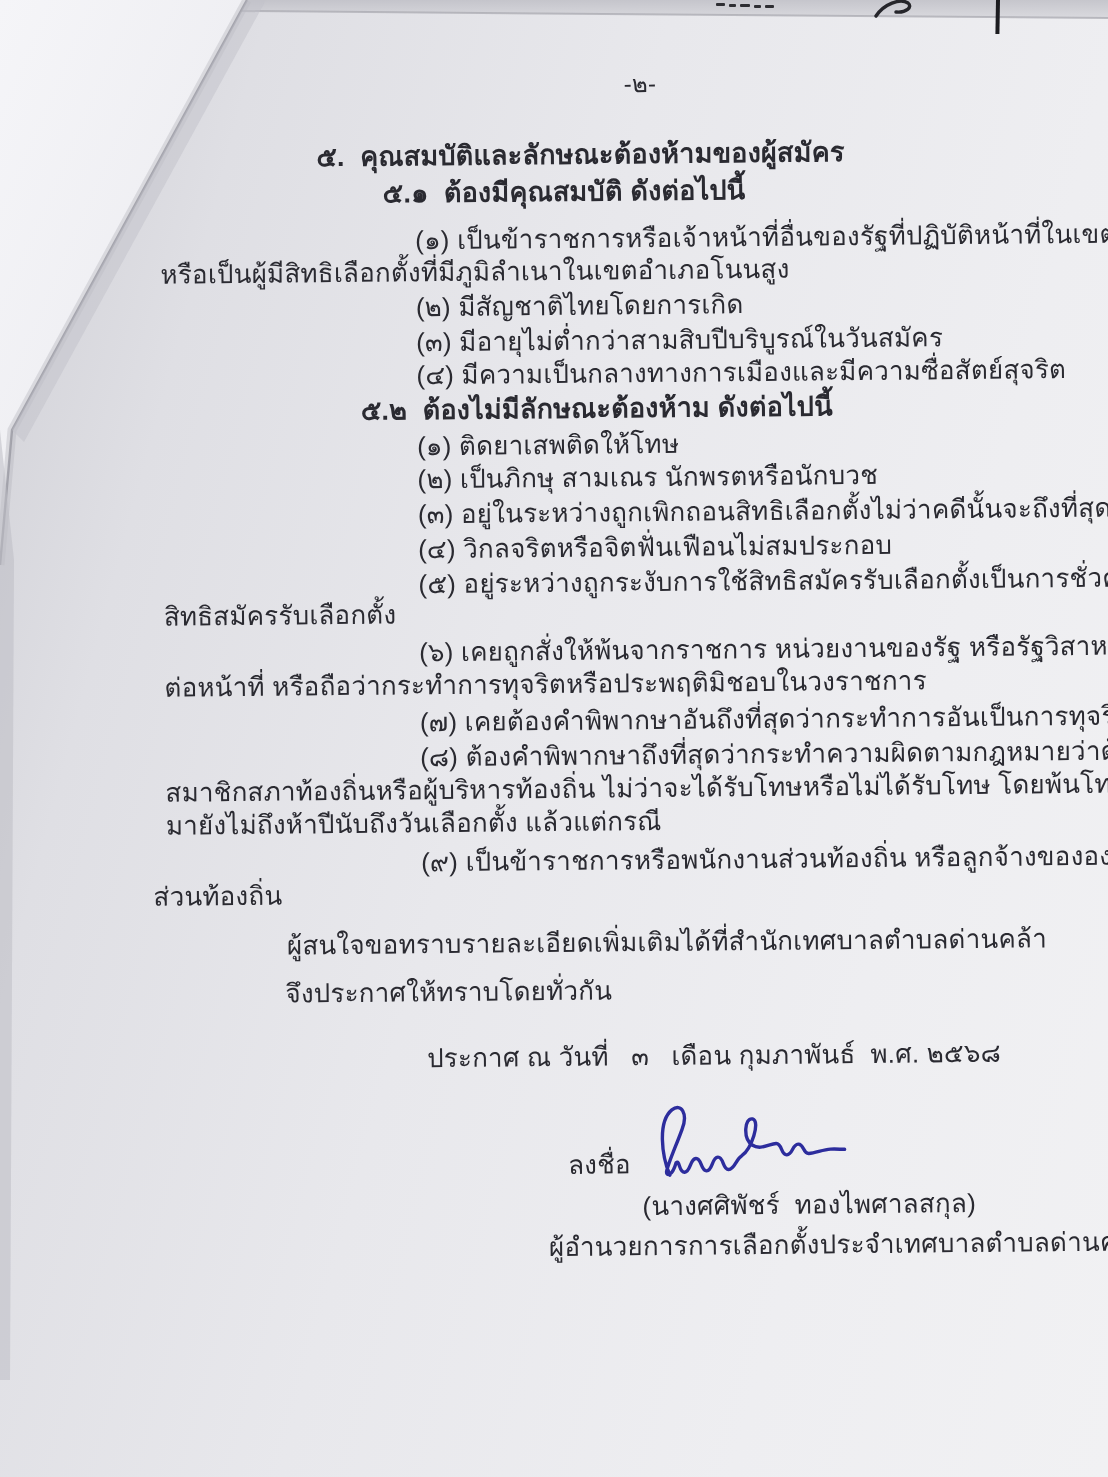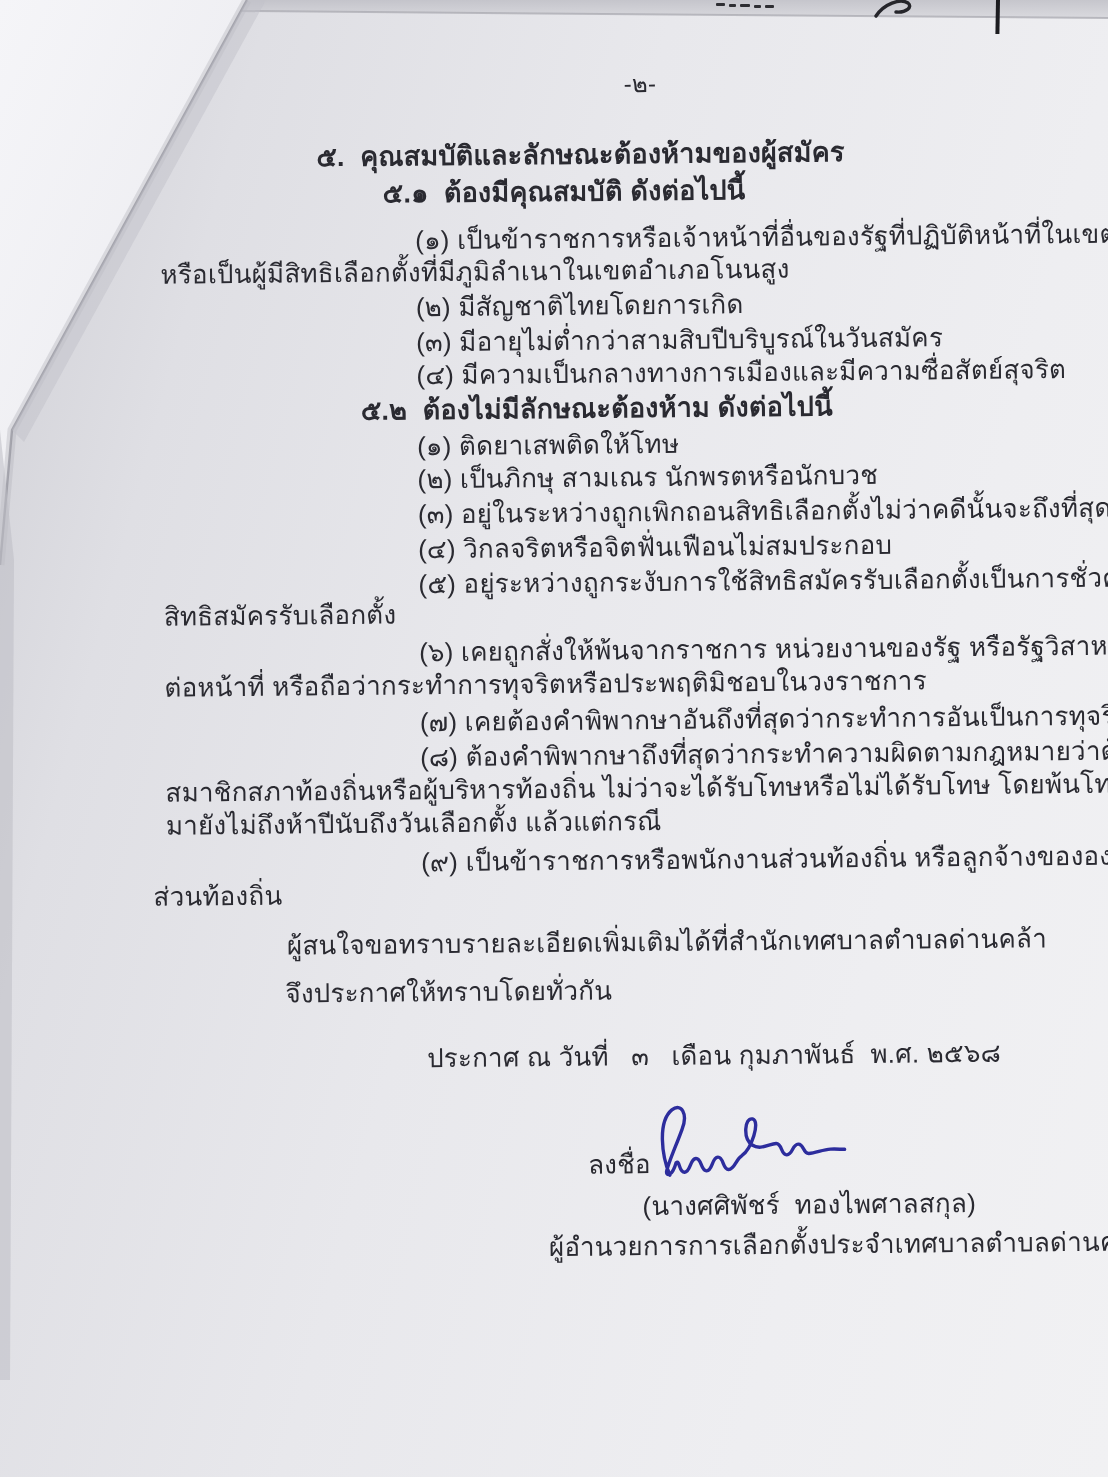--- a/index.html
+++ b/index.html
@@ -93,21 +93,21 @@
     <div class="ln" style="left:420px;top:741px">(๘) ต้องคำพิพากษาถึงที่สุดว่ากระทำความผิดตามกฎหมายว่าด้วยการเลือกตั้ง</div>
     <div class="ln" style="left:165px;top:774px">สมาชิกสภาท้องถิ่นหรือผู้บริหารท้องถิ่น ไม่ว่าจะได้รับโทษหรือไม่ได้รับโทษ โดยพ้นโทษหรือต้องคำพิพากษา</div>
     <div class="ln" style="left:165px;top:807px">มายังไม่ถึงห้าปีนับถึงวันเลือกตั้ง แล้วแต่กรณี</div>
     <div class="ln" style="left:420px;top:846px">(๙) เป็นข้าราชการหรือพนักงานส่วนท้องถิ่น หรือลูกจ้างขององค์กรปกครอง</div>
     <div class="ln" style="left:152px;top:878px">ส่วนท้องถิ่น</div>
 
     <div class="ln" style="left:285px;top:928px">ผู้สนใจขอทราบรายละเอียดเพิ่มเติมได้ที่สำนักเทศบาลตำบลด่านคล้า</div>
     <div class="ln" style="left:283px;top:976px">จึงประกาศให้ทราบโดยทั่วกัน</div>
     <div class="ln" style="left:424px;top:1042px">ประกาศ ณ วันที่   ๓   เดือน กุมภาพันธ์  พ.ศ. ๒๕๖๘</div>
 
-    <div class="ln" style="left:584px;top:1150px">ลงชื่อ</div>
+    <div class="ln" style="left:564px;top:1150px">ลงชื่อ</div>
 
     <svg class="sig" width="196" height="84" viewBox="0 0 196 84">
       <path d="M16,72 C9,52 7,18 22,7 C32,0 38,12 31,27 C25,41 15,60 13,68
                C12,73 18,74 23,60 C27,57 25,70 31,70 C37,70 37,57 43,57
                C49,57 47,70 53,70 C59,70 59,57 65,57 C71,57 69,70 75,70
                C81,70 83,60 89,57 C99,51 110,24 102,21 C94,19 91,40 100,47
                C108,53 117,47 124,47 C130,47 128,59 134,59 C140,59 140,49 146,49
                C152,49 150,59 156,59 C163,59 170,56 178,56 C184,56 189,57 192,57" fill="none" stroke="#2d2d9d" stroke-width="3.4" stroke-linecap="round" stroke-linejoin="round" transform="rotate(-3 98 42)"></path>
     </svg>
 

